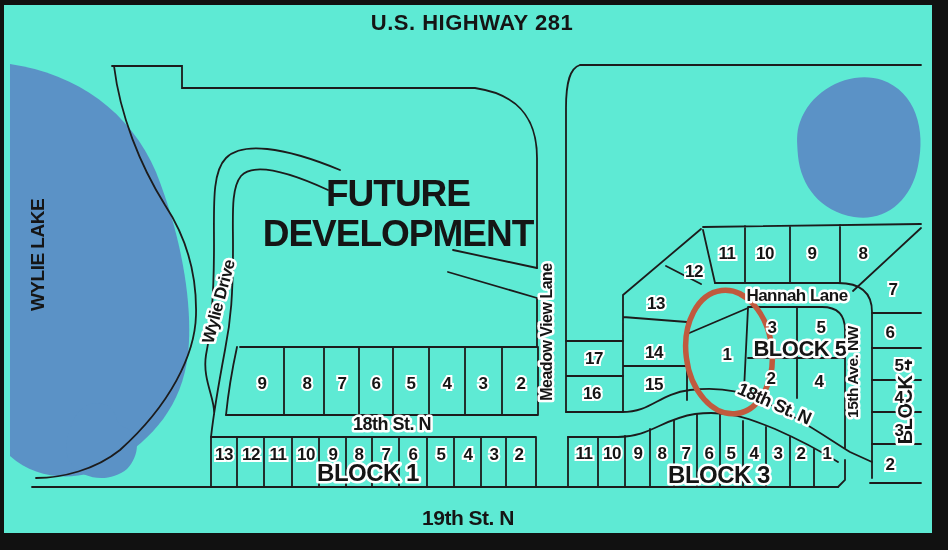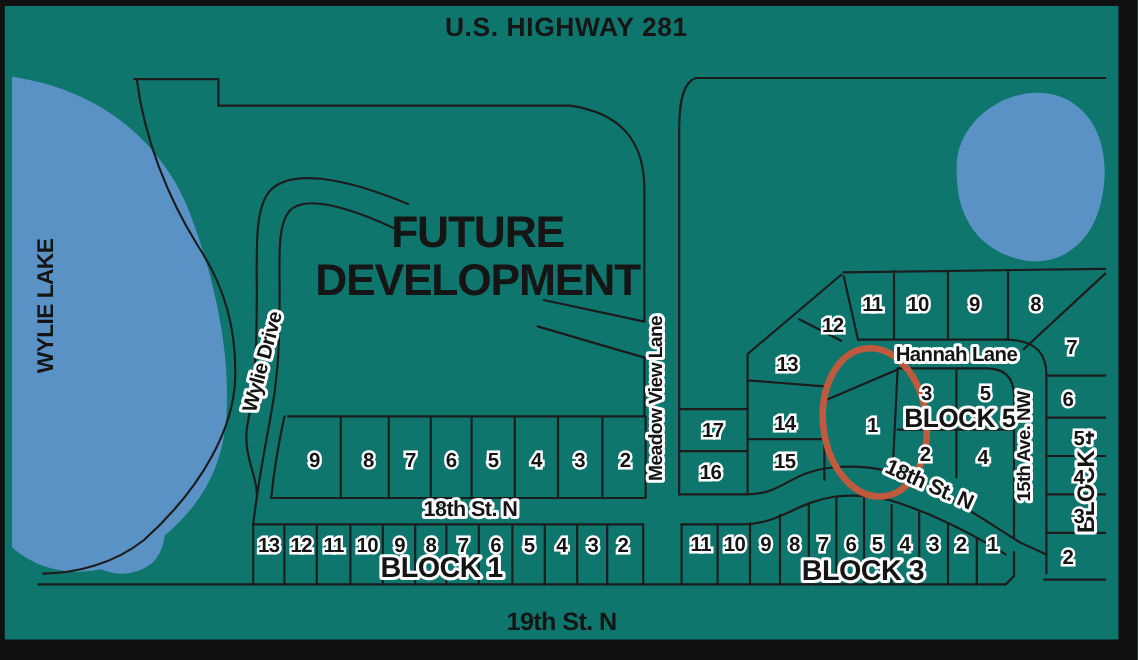--- a/index.html
+++ b/index.html
@@ -1,20 +1,20 @@
 <!DOCTYPE html>
 <html><head>
 <meta charset="utf-8">
 <style>
   html,body { margin:0; padding:0; background:#444; }
   .map-frame {
     position:relative;
     width:948px; height:550px;
     box-sizing:border-box;
-    background:#0f766e;
+    background:#5eead4;
     border-style:solid;
     border-color:#111;
     border-width:5px 16px 17px 4px;
   }
   svg { display:block; width:928px; height:528px; }
   .tt  { font-family:"Liberation Sans", sans-serif; font-weight:bold; fill:#151515; letter-spacing:-0.5px; }
   .ko  { paint-order:stroke; stroke:#ffffff; stroke-width:5px; stroke-linejoin:round; }
   .t-num    { font-size:17px; text-anchor:middle; paint-order:stroke; stroke:#fff; stroke-width:4px; }
   .t-title  { font-size:22px; text-anchor:middle; letter-spacing:0.5px; }
   .t-big    { font-size:37px; text-anchor:middle; letter-spacing:-1px; }

